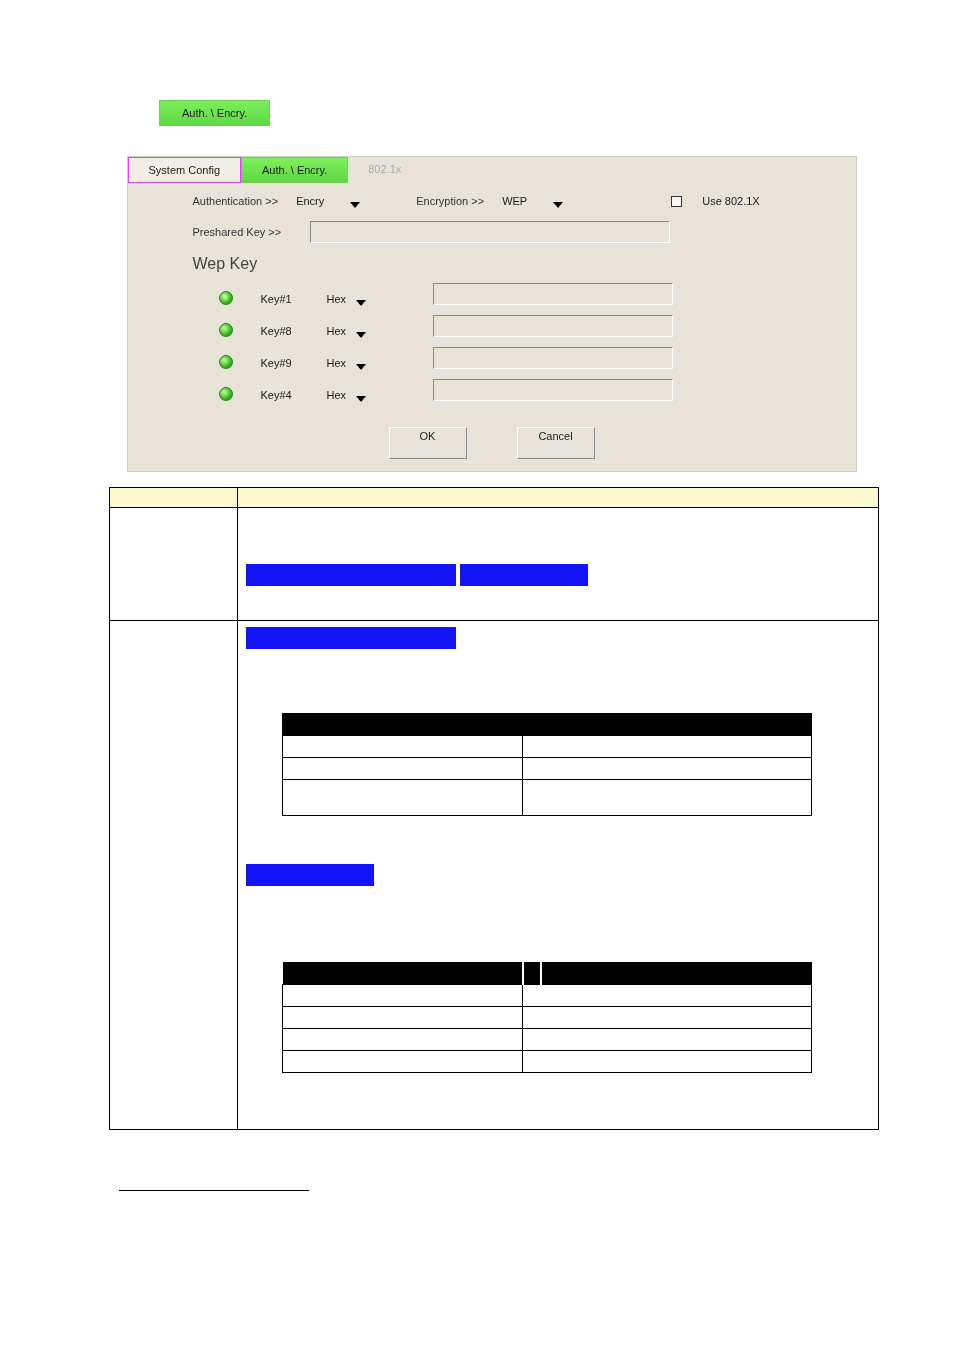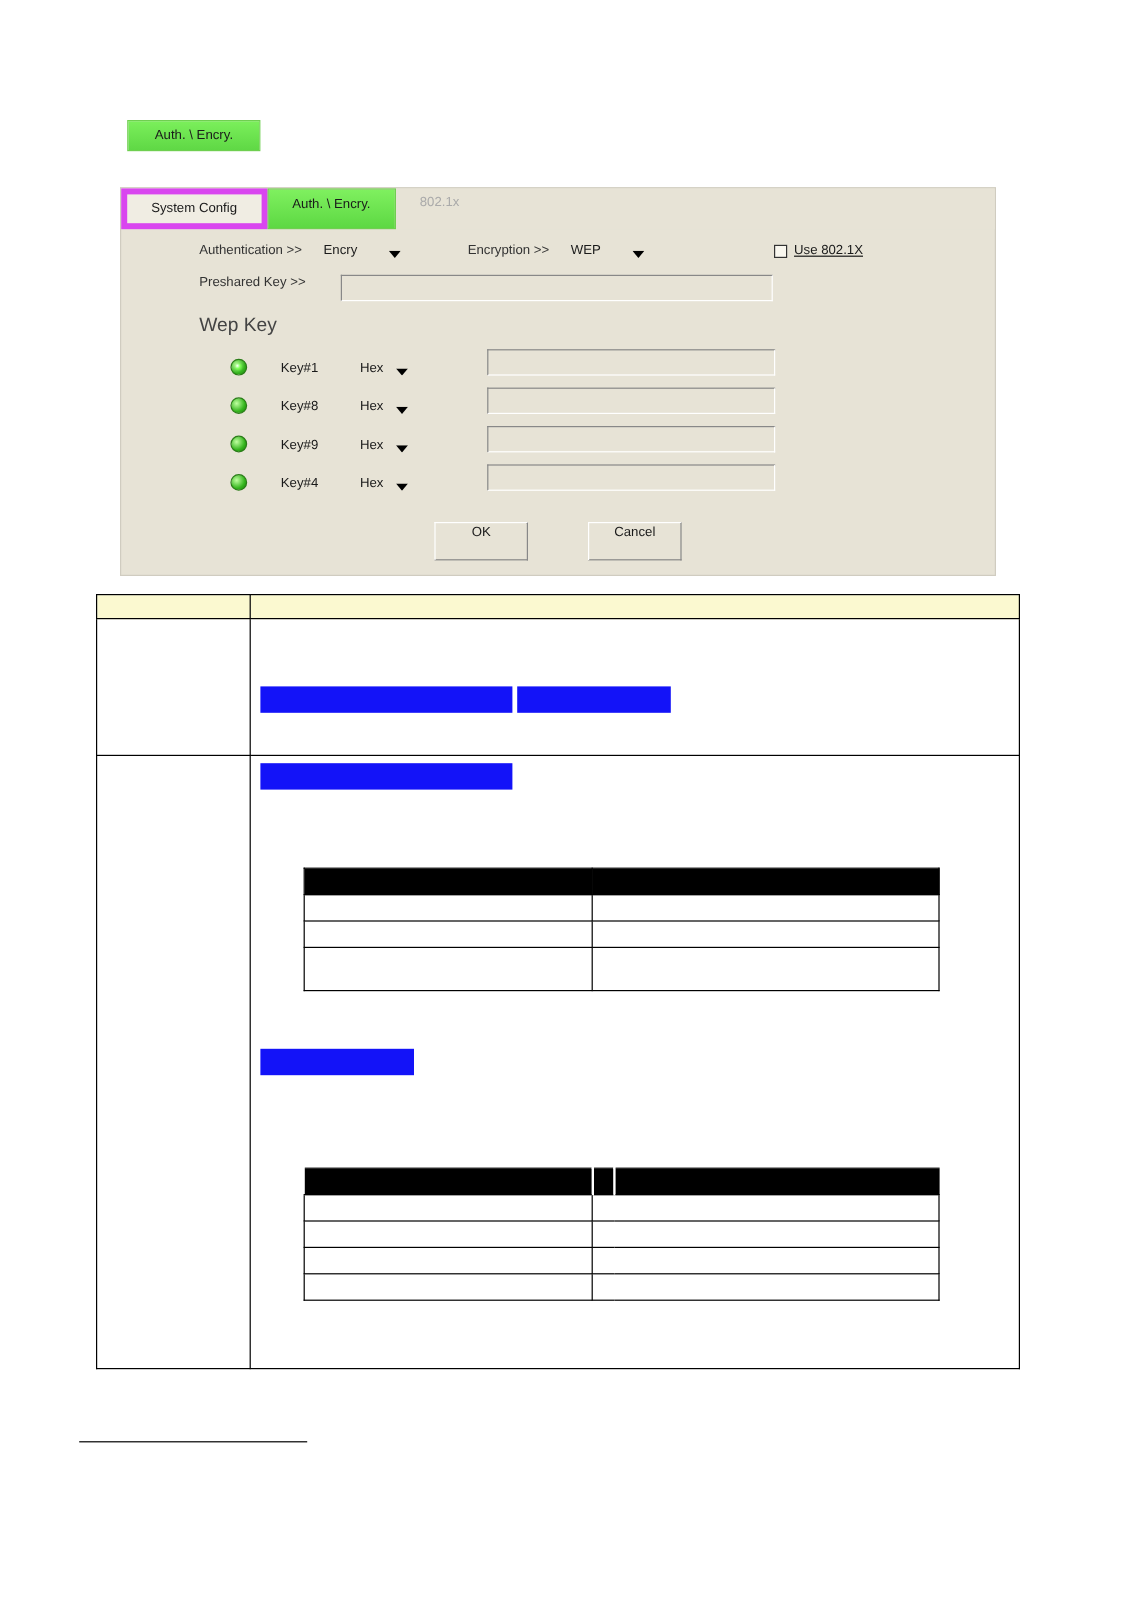--- a/index.html
+++ b/index.html
@@ -1,18 +1,18 @@
 <!DOCTYPE html>
 <html><head>
   <meta charset="utf-8">
   <style>
     * { box-sizing: border-box; margin: 0; padding: 0; font-family: "Tahoma", "Verdana", sans-serif; }
     body { background: #ffffff; width: 954px; }
 
-    .page { padding: 20px 80px 40px 56px; }
+    .page { padding: 20px 80px 40px 84px; margin-left: 25px; }
 
     .green-tab-standalone {
       display: inline-block;
       background: linear-gradient(to bottom, #7bef5b, #5fd845);
       border: 1px solid #6fcf50;
       padding: 6px 22px;
       font-size: 11px;
       color: #1a1a1a;
       margin: 80px 0 30px 50px;
     }
@@ -29,37 +29,37 @@
     .tab-strip {
       display: flex;
       background: #e7e3d6;
     }
     .tab {
       padding: 6px 20px;
       font-size: 11px;
       border-bottom: 1px solid transparent;
       color: #1a1a1a;
     }
-    .tab.plain { background: #f0ede3; border: 5px solid #d946ef; }
+    .tab.plain { background: #f0ede3; border: 1px solid #d946ef; }
     .tab.active {
       background: linear-gradient(to bottom, #7ff05f, #5dd843);
       border: 1px solid #6fcf50;
     }
     .tab.disabled { color: #aaa; }
 
     .dialog-body { padding: 12px 20px 12px 65px; }
     .row1 { display: flex; align-items: flex-start; gap: 18px; margin-bottom: 14px; }
     .label { font-size: 11px; color: #333; }
     .dropval { display: flex; align-items: center; gap: 26px; }
     .chev { width: 10px; height: 6px; }
     .chev svg polygon { fill: #000; }
-    .use8021x { margin-left: 90px; display: flex; align-items: center; gap: 6px; text-decoration: underline; }
+    .use8021x { margin-left: 90px; display: flex; align-items: center; gap: 20px; }
     .checkbox { width: 11px; height: 11px; border: 1px solid #333; background: #f9f7ef; display: inline-block; }
 
-    .row-psk { display: flex; align-items: flex-start; gap: 8px; margin-bottom: 12px; }
+    .row-psk { display: flex; align-items: center; gap: 8px; margin-bottom: 12px; }
     .psk-input { width: 360px; height: 22px; border-top: 1px solid #888; border-left: 1px solid #888; border-right: 1px solid #fff; border-bottom: 1px solid #fff; background: #e7e3d6; margin-left: 21px; }
 
     .wep-group { position: relative; padding-top: 6px; }
     .wep-legend { position: relative; top: -6px; font-size: 16px; color: #444; }
 
     .wep-row { display: flex; align-items: flex-end; gap: 28px; margin: 4px 0 10px 26px; }
     .radio {
       width: 14px; height: 14px; border-radius: 50%;
       background: radial-gradient(circle at 35% 35%, #bfffa0 0%, #35b51e 60%, #1d7a0e 100%);
       border: 1px solid #2a7d18;

